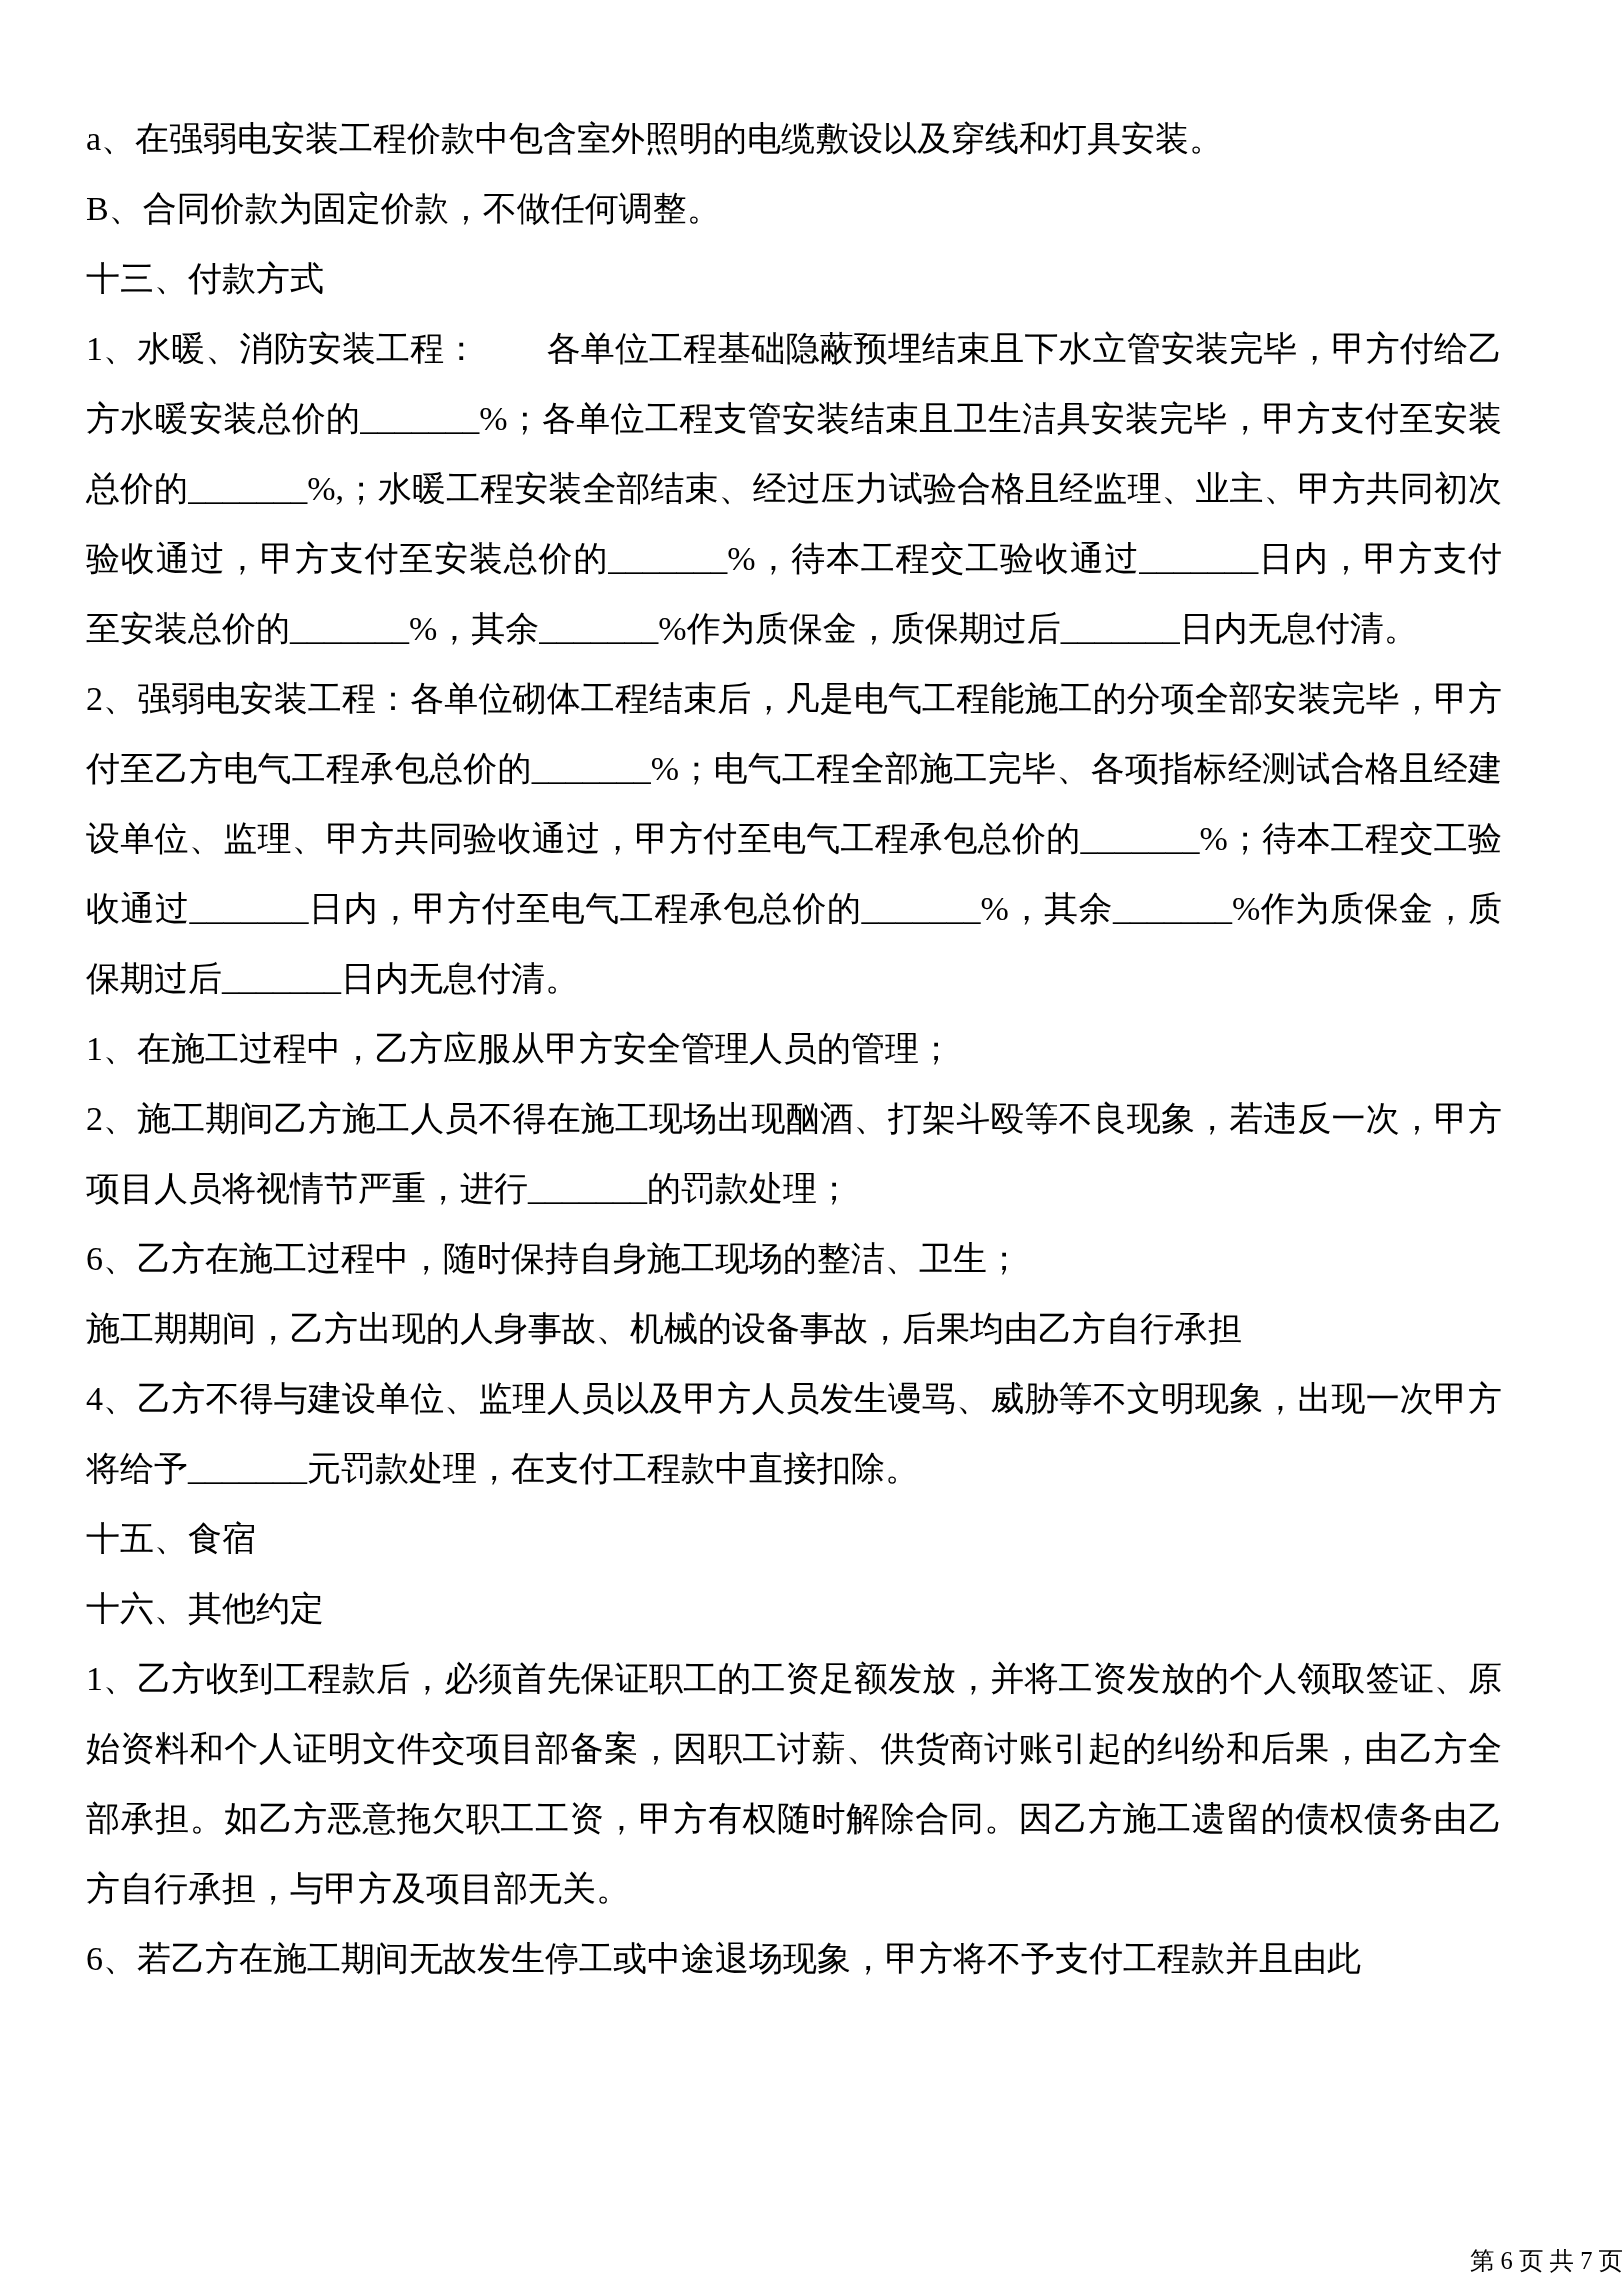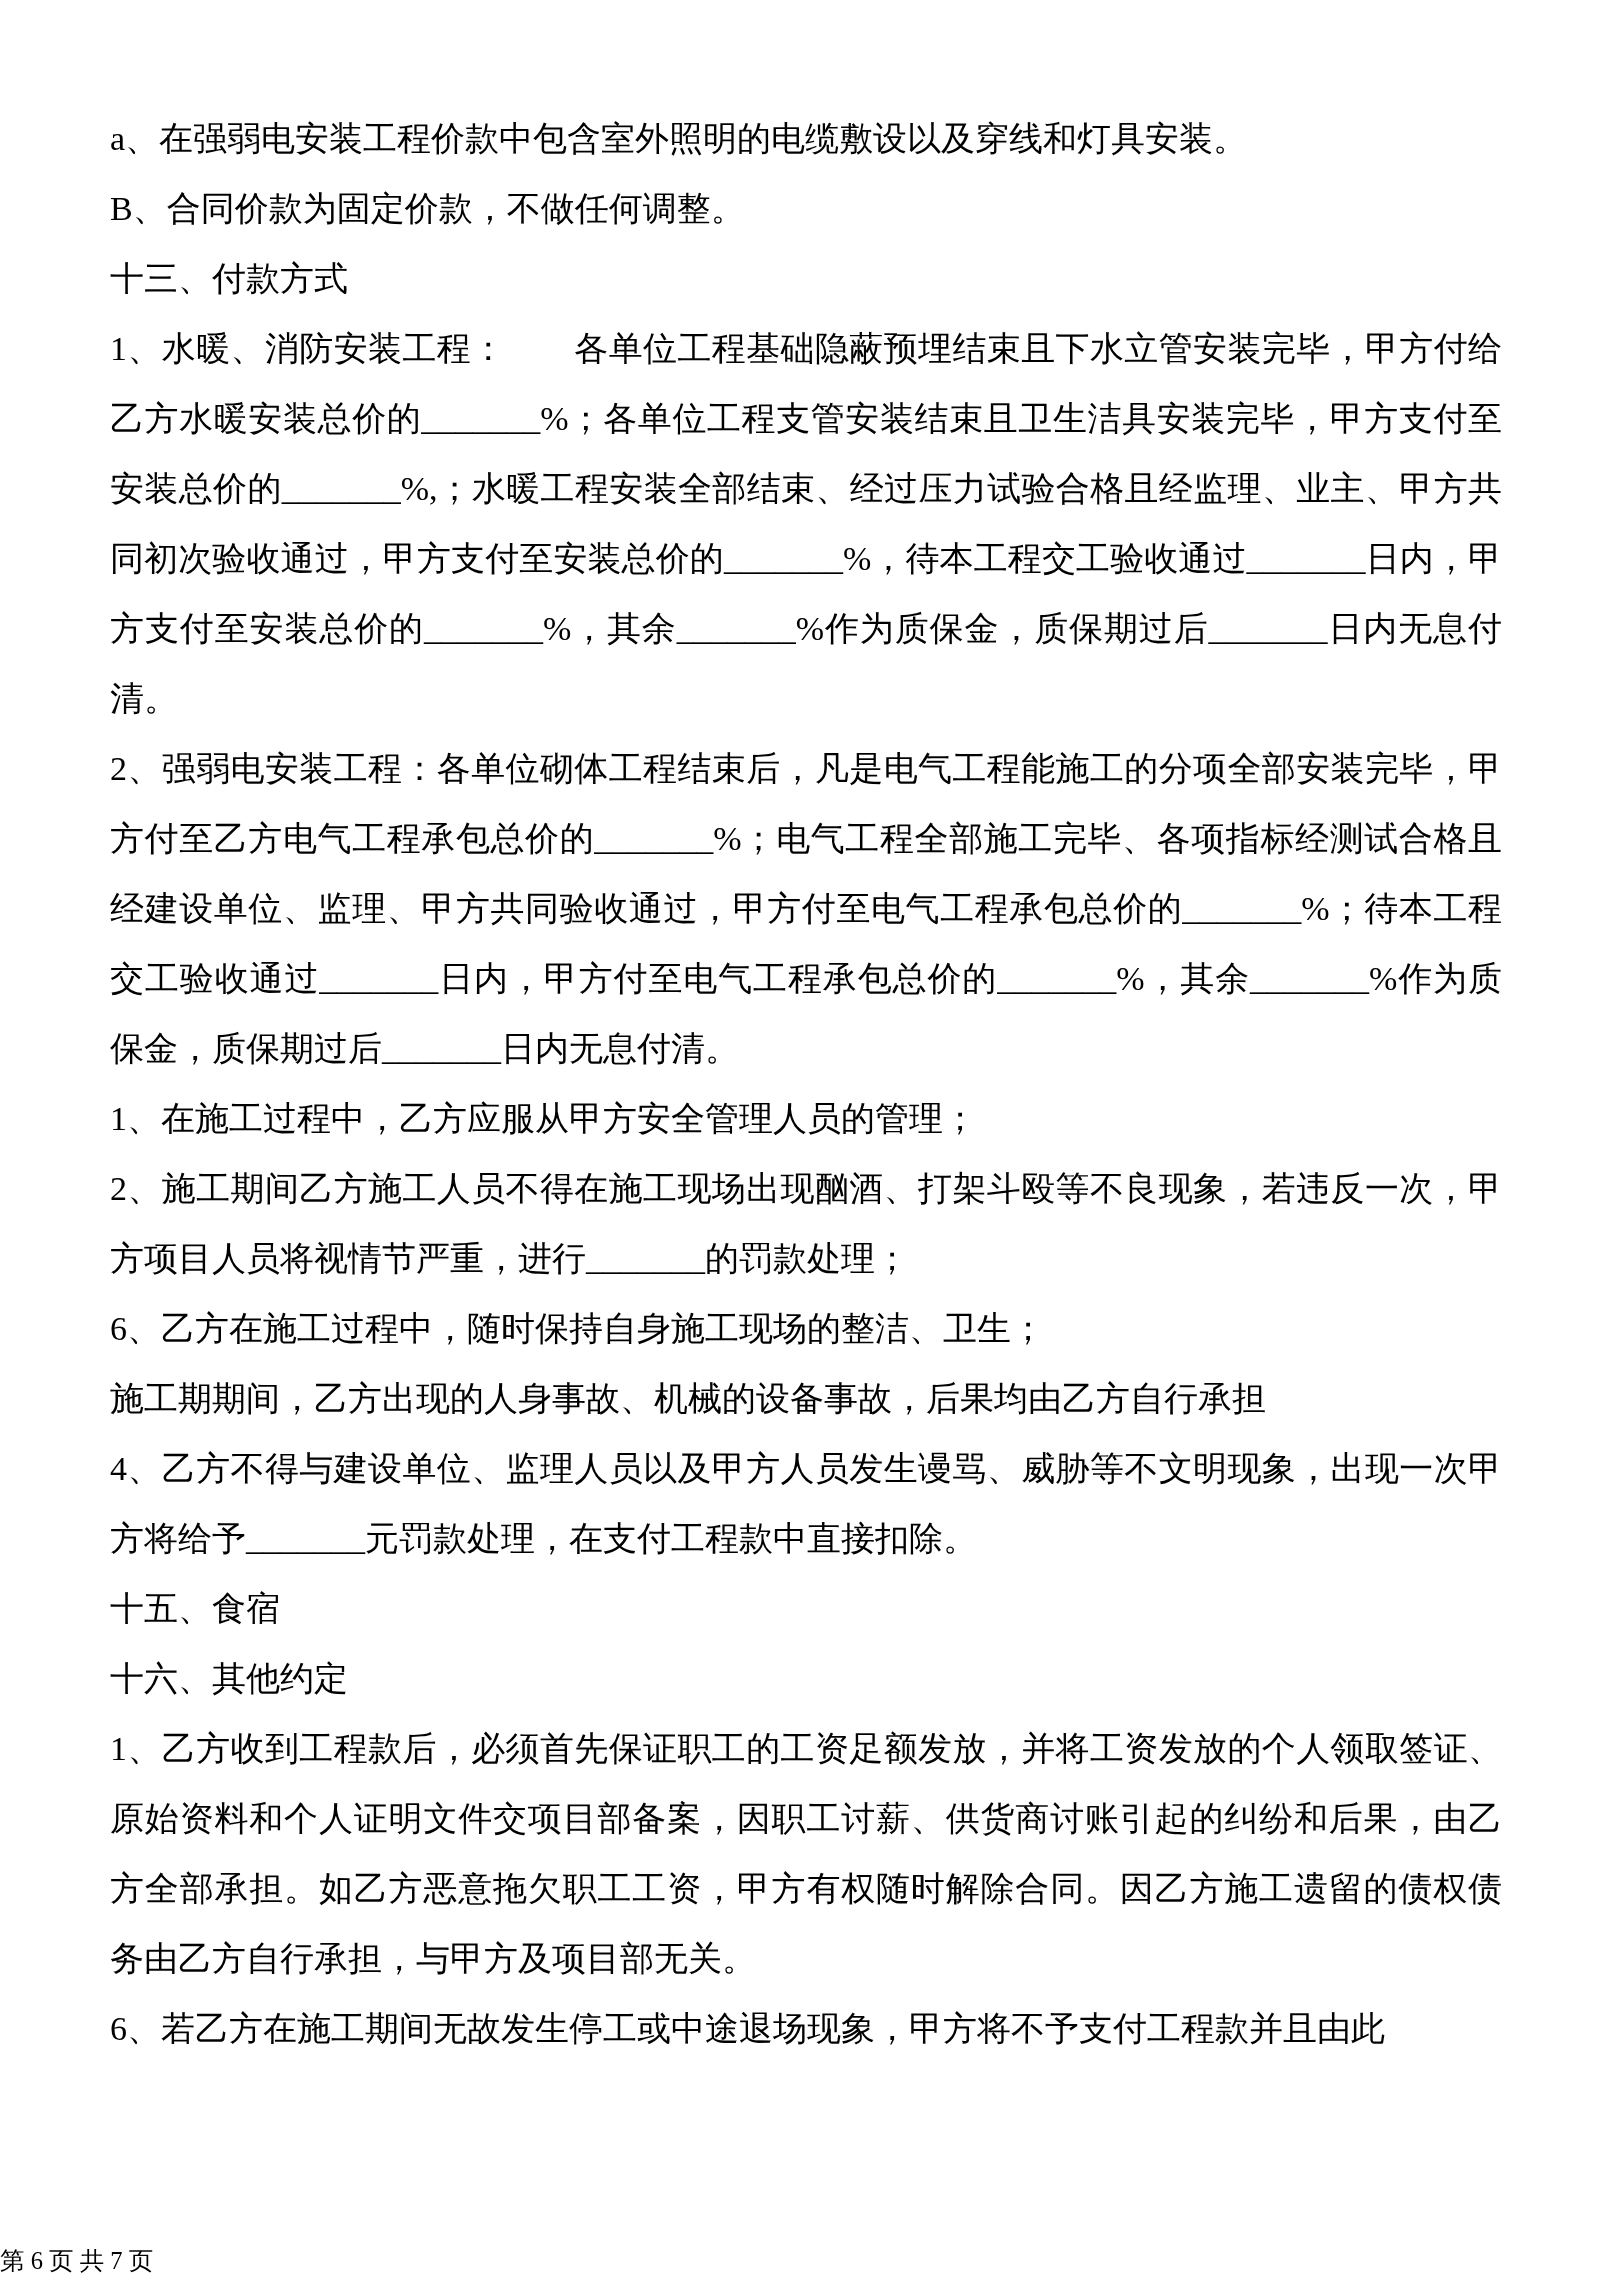--- a/index.html
+++ b/index.html
@@ -12,36 +12,36 @@
     position: relative;
     width: 1623px;
     height: 2294px;
     margin: 0 auto;
     background: #ffffff;
     color: #000000;
     font-family: "Liberation Serif", "DejaVu Serif", serif;
     overflow: hidden;
   }
   .content {
-    padding: 104px 121px 0 110px;
+    padding: 104px 121px 0 86px;
   }
   .para {
     margin: 0;
     font-size: 34px;
     line-height: 70px;
     text-align: justify;
     word-break: break-all;
     white-space: pre-wrap;
   }
   .footer {
     position: absolute;
     left: 0;
     right: 0;
     bottom: 18px;
-    text-align: left;
+    text-align: right;
     font-size: 24.5px;
     line-height: 31px;
     color: #000000;
     font-family: "Liberation Serif", "DejaVu Serif", serif;
   }
 </style>
 </head>
 <body>
 
 <div class="page">

